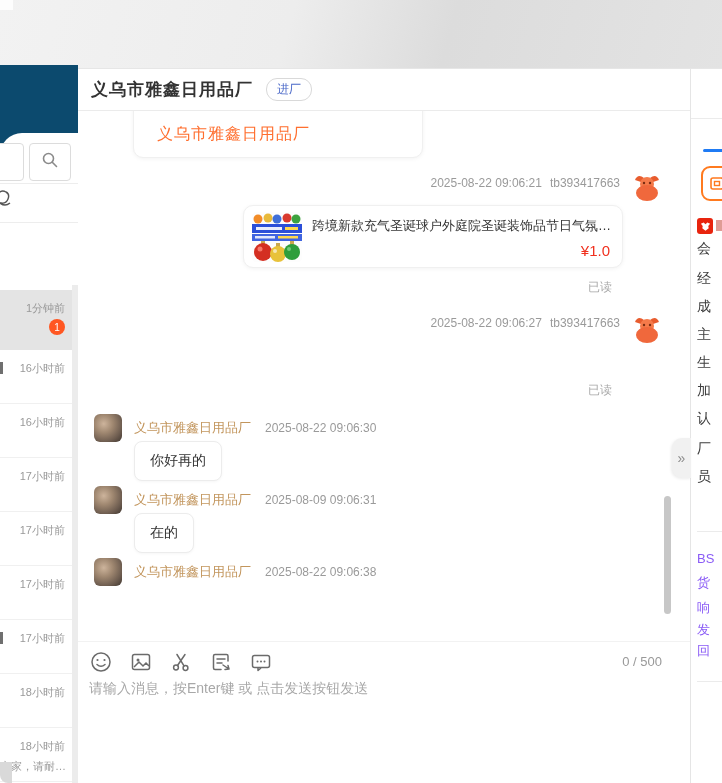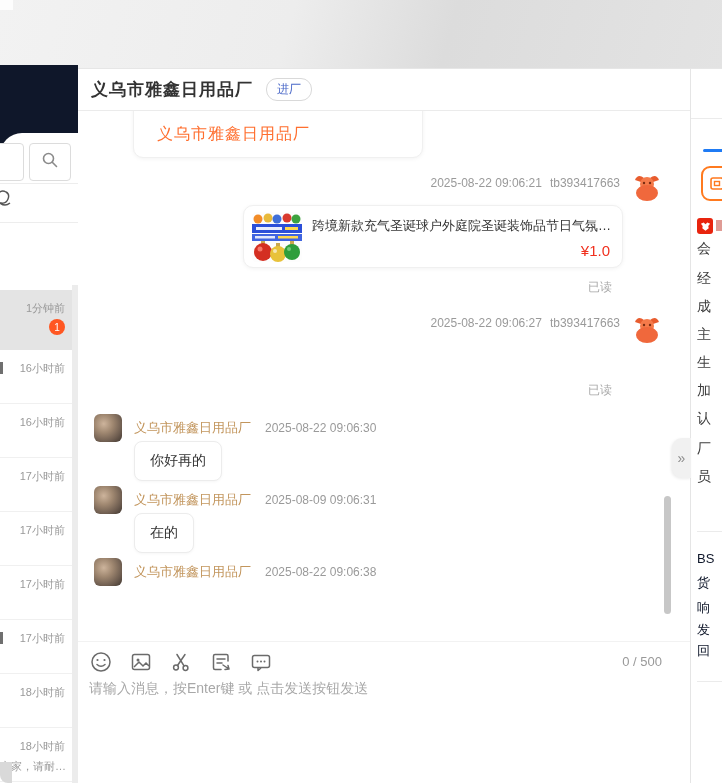--- a/index.html
+++ b/index.html
@@ -6,21 +6,21 @@
   html,body { width:722px; height:783px; overflow:hidden; font-family:"Liberation Sans",sans-serif; background:#e9e9e9; }
   .stage { position:relative; width:722px; height:783px; }
   .abs { position:absolute; }
 
   
   .desktop { left:0; top:0; width:722px; height:68px;
     background:linear-gradient(105deg,#f2f2f2 0%,#ededed 40%,#dcdcdc 62%,#e3e3e3 100%); }
   .desktop-frag { left:0; top:0; width:13px; height:10px; background:#fdfdfd; }
 
   
-  .sidebar { left:0; top:65px; width:78px; height:718px; background:#0f172a; }
+  .sidebar { left:0; top:65px; width:78px; height:718px; background:#0c4a6e; }
   .sidebar-panel { left:0; top:68px; width:78px; height:650px; background:#ffffff; border-top-left-radius:22px; }
   .search-input { left:-30px; top:78px; width:54px; height:38px; background:#fff; border:1px solid #dcdcdc; border-radius:4px; }
   .search-btn { left:29px; top:78px; width:42px; height:38px; background:#fff; border:1px solid #dcdcdc; border-radius:4px;
     display:flex; align-items:center; justify-content:center; }
   .sb-divider1 { left:0; top:118px; width:78px; height:1px; background:#ededed; }
   .sb-icon-frag { left:-6px; top:120px; width:22px; height:32px; }
   .sb-divider2 { left:0; top:157px; width:78px; height:1px; background:#ededed; }
 
   .chat-list { left:0; top:160px; width:72px; height:558px; }
   .chat-row { position:absolute; left:0; width:72px; height:54px; border-bottom:1px solid #f0f0f0; }
@@ -83,21 +83,21 @@
   
   .right-panel { left:690px; top:68px; width:32px; height:715px; background:#fff; border-left:1px solid #e5e5e5; border-top:1px solid #e6e6e6; }
   .rp-header { position:absolute; left:0; top:0; width:32px; height:50px; border-bottom:1px solid #ebebeb; background:#fff; }
   .rp-tabline { position:absolute; left:12px; top:80px; width:20px; height:3px; background:#1f7bf4; border-radius:2px; }
   .rp-btn { position:absolute; left:10px; top:97px; width:30px; height:35px; border:2px solid #ff7a1f;
     border-radius:9px; background:#fff; display:flex; align-items:center; padding-left:7px; }
   .rp-logo { position:absolute; left:6px; top:149px; width:16px; height:16px; background:#e8240e; border-radius:3px;
     display:flex; align-items:center; justify-content:center; }
   .rp-logo-frag { position:absolute; left:25px; top:151px; width:6px; height:11px; background:#c0392b; opacity:.5; }
   .rp-line { position:absolute; left:6px; font-size:14px; color:#404040; white-space:nowrap; width:26px; overflow:hidden; }
-  .rp-stat { position:absolute; left:6px; font-size:13px; color:#0f172a; white-space:nowrap; width:26px; overflow:hidden; }
+  .rp-stat { position:absolute; left:6px; font-size:13px; color:#8b5cf6; white-space:nowrap; width:26px; overflow:hidden; }
   .rp-div { position:absolute; left:6px; width:26px; height:1px; background:#ebebeb; }
 
   .collapse-handle { left:672px; top:438px; width:19px; height:40px; background:#f1f1f1;
     border-radius:10px 0 0 10px; box-shadow:-1px 1px 3px rgba(0,0,0,0.08);
     display:flex; align-items:center; justify-content:center; color:#8c8c8c; font-size:14px; z-index:6; }
 </style>
 </head>
 <body>
 
 <div class="stage">

